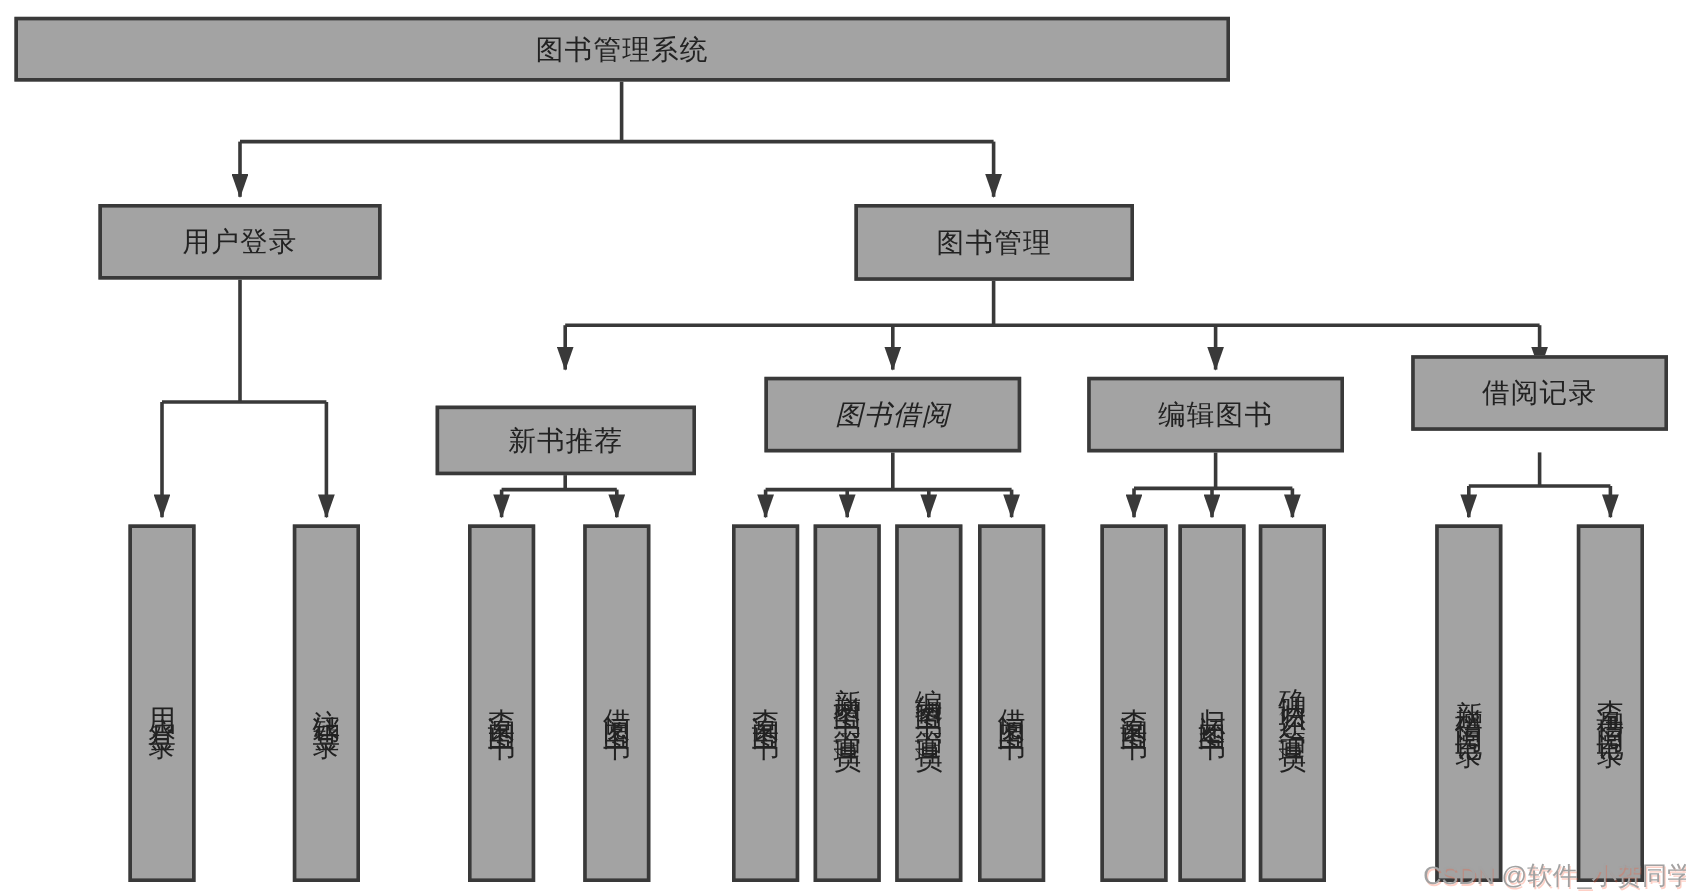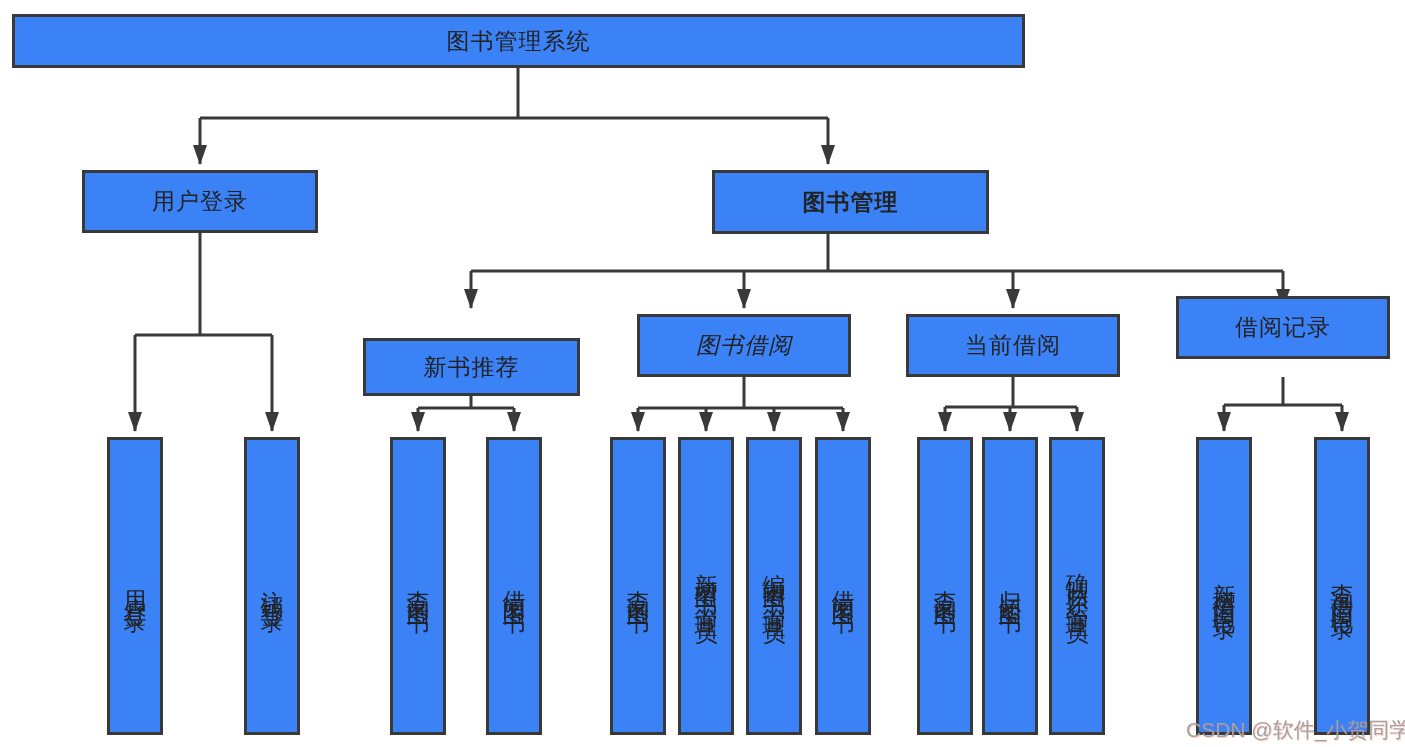--- a/index.html
+++ b/index.html
@@ -4,21 +4,21 @@
 <style>
   html,body{margin:0;padding:0;}
   body{
     width:1405px;height:747px;position:relative;overflow:hidden;
     background:#ffffff;
     font-family:"Liberation Sans","DejaVu Sans",sans-serif;
   }
   #connectors{position:absolute;left:0;top:0;z-index:1;}
   .box{
     position:absolute;z-index:2;box-sizing:border-box;
-    background:#3b82f6;border:3px solid #393939;
+    background:#a3a3a3;border:3px solid #393939;
     display:flex;align-items:center;justify-content:center;
     color:#222222;
   }
   .box.h .label{font-size:23px;letter-spacing:1px;white-space:nowrap;}
   .box.v .label{
     writing-mode:vertical-rl;
     font-size:23px;letter-spacing:7px;line-height:1;
     white-space:nowrap;
   }
   .watermark{
@@ -80,32 +80,32 @@
   </g>
 </svg>
 
 <div class="box h" style="left:12px;top:14px;width:1013px;height:54px;">
   <span class="label">图书管理系统</span>
 </div>
 
 <div class="box h" style="left:82px;top:170px;width:236px;height:63px;">
   <span class="label">用户登录</span>
 </div>
-<div class="box h" style="left:712px;top:170px;width:277px;height:64px;font-weight:bold;">
+<div class="box h" style="left:712px;top:170px;width:233px;height:64px;">
   <span class="label">图书管理</span>
 </div>
 
 <div class="box h" style="left:363px;top:314px;width:217px;height:58px;margin-top:24px;">
   <span class="label">新书推荐</span>
 </div>
 <div class="box h" style="left:637px;top:314px;width:214px;height:63px;font-style:italic;">
   <span class="label">图书借阅</span>
 </div>
 <div class="box h" style="left:906px;top:314px;width:214px;height:63px;">
-  <span class="label">当前借阅</span>
+  <span class="label">编辑图书</span>
 </div>
 <div class="box h" style="left:1176px;top:296px;width:214px;height:63px;">
   <span class="label">借阅记录</span>
 </div>
 
 <div class="box v" style="left:107px;top:437px;width:56px;height:298px;">
   <span class="label">用户登录</span>
 </div>
 <div class="box v" style="left:244px;top:437px;width:56px;height:298px;">
   <span class="label">注销登录</span>

